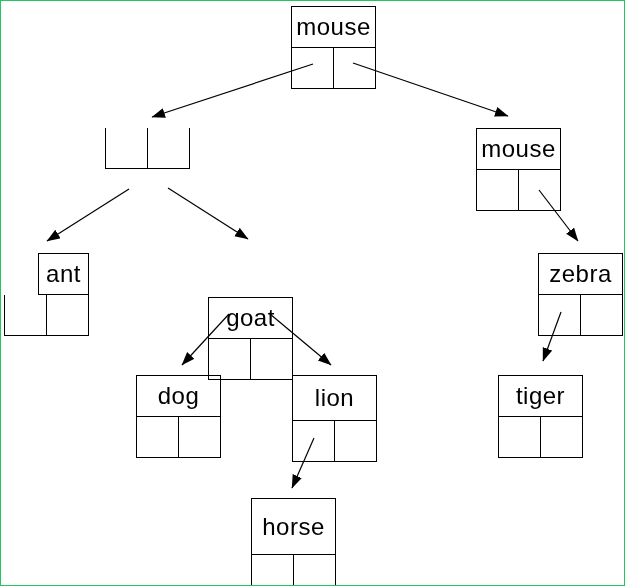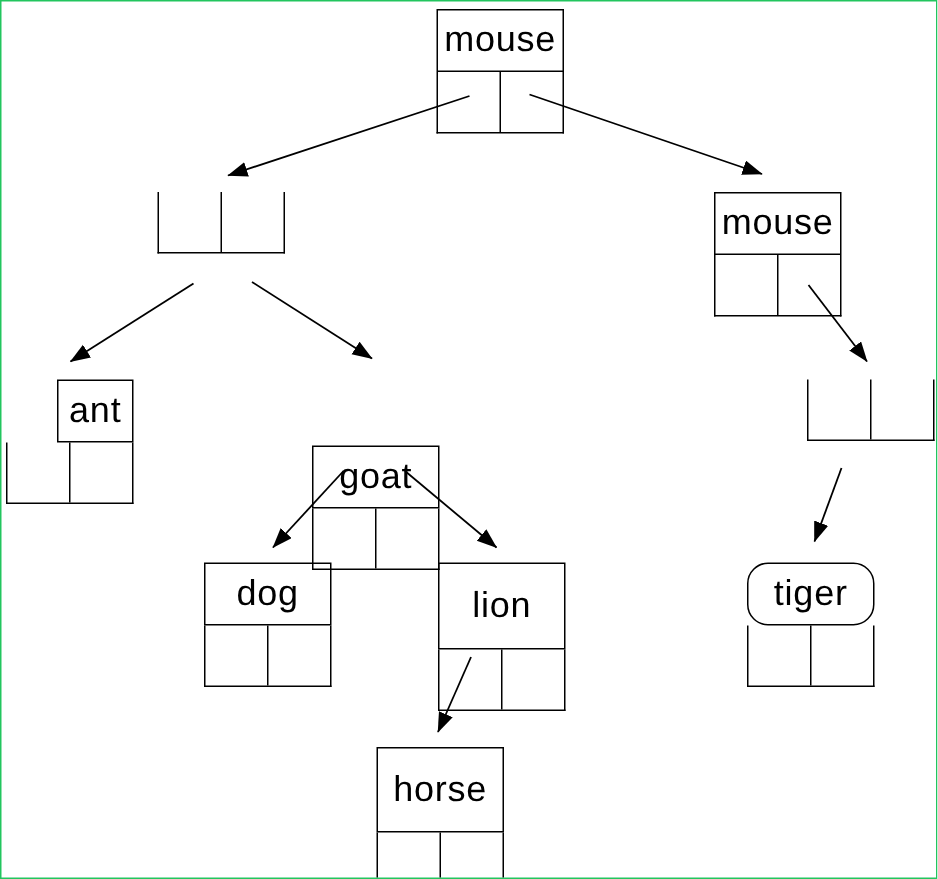--- a/index.html
+++ b/index.html
@@ -89,41 +89,42 @@
         </div>
       </div>
       <div class="node" style="left: 207px; top: 252px; width: 85px;">
         <div class="node-label" style="height: 42px; margin-top: 44px;">goat</div>
         <div class="node-cells" style="height: 41px;">
           <div class="pointer-cell left"></div>
           <div class="pointer-cell right"></div>
         </div>
       </div>
       <div class="node" style="left: 537px; top: 252px; width: 85px;">
+        <div class="node-label" style="height: 42px;">zebra</div>
         <div class="node-cells" style="height: 41px;">
           <div class="pointer-cell left"></div>
           <div class="pointer-cell right"></div>
         </div>
       </div>
       <div class="node" style="left: 135px; top: 374px; width: 85px;">
         <div class="node-label" style="height: 42px;">dog</div>
         <div class="node-cells" style="height: 41px;">
           <div class="pointer-cell left"></div>
           <div class="pointer-cell right"></div>
         </div>
       </div>
       <div class="node" style="left: 291px; top: 374px; width: 85px;">
-        <div class="node-label" style="height: 58px;">lion</div>
+        <div class="node-label" style="height: 46px;">lion</div>
         <div class="node-cells" style="height: 41px;">
           <div class="pointer-cell left"></div>
           <div class="pointer-cell right"></div>
         </div>
       </div>
       <div class="node" style="left: 497px; top: 374px; width: 85px;">
-        <div class="node-label" style="height: 42px; border-radius: 14px;">tiger</div>
+        <div class="node-label" style="height: 42px;">tiger</div>
         <div class="node-cells" style="height: 41px;">
           <div class="pointer-cell left"></div>
           <div class="pointer-cell right"></div>
         </div>
       </div>
       <div class="node" style="left: 250px; top: 497px; width: 85px;">
         <div class="node-label" style="height: 57px;">horse</div>
         <div class="node-cells" style="height: 41px;">
           <div class="pointer-cell left"></div>
           <div class="pointer-cell right"></div>

